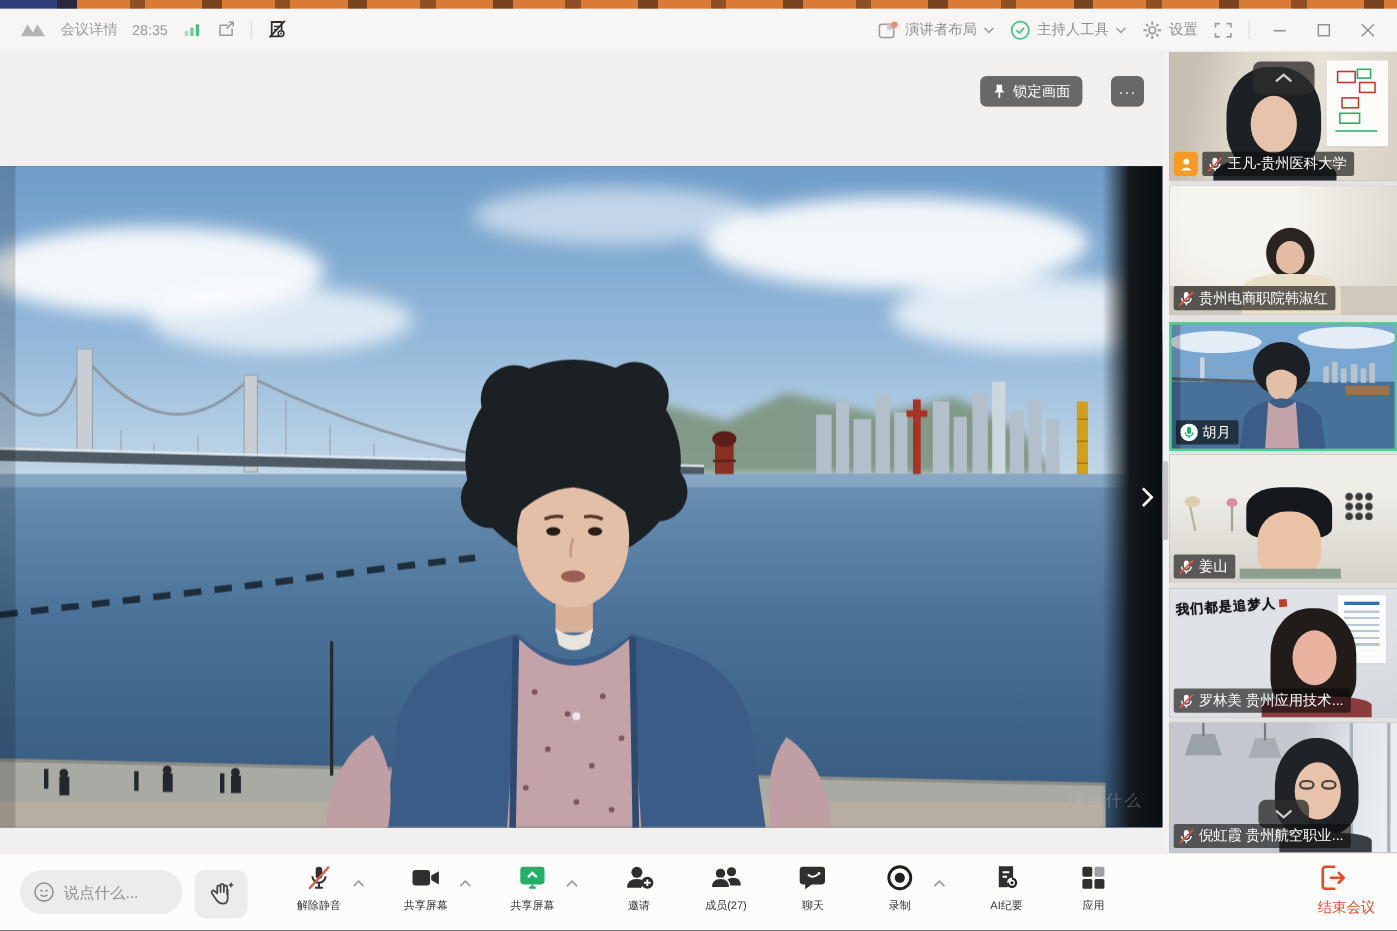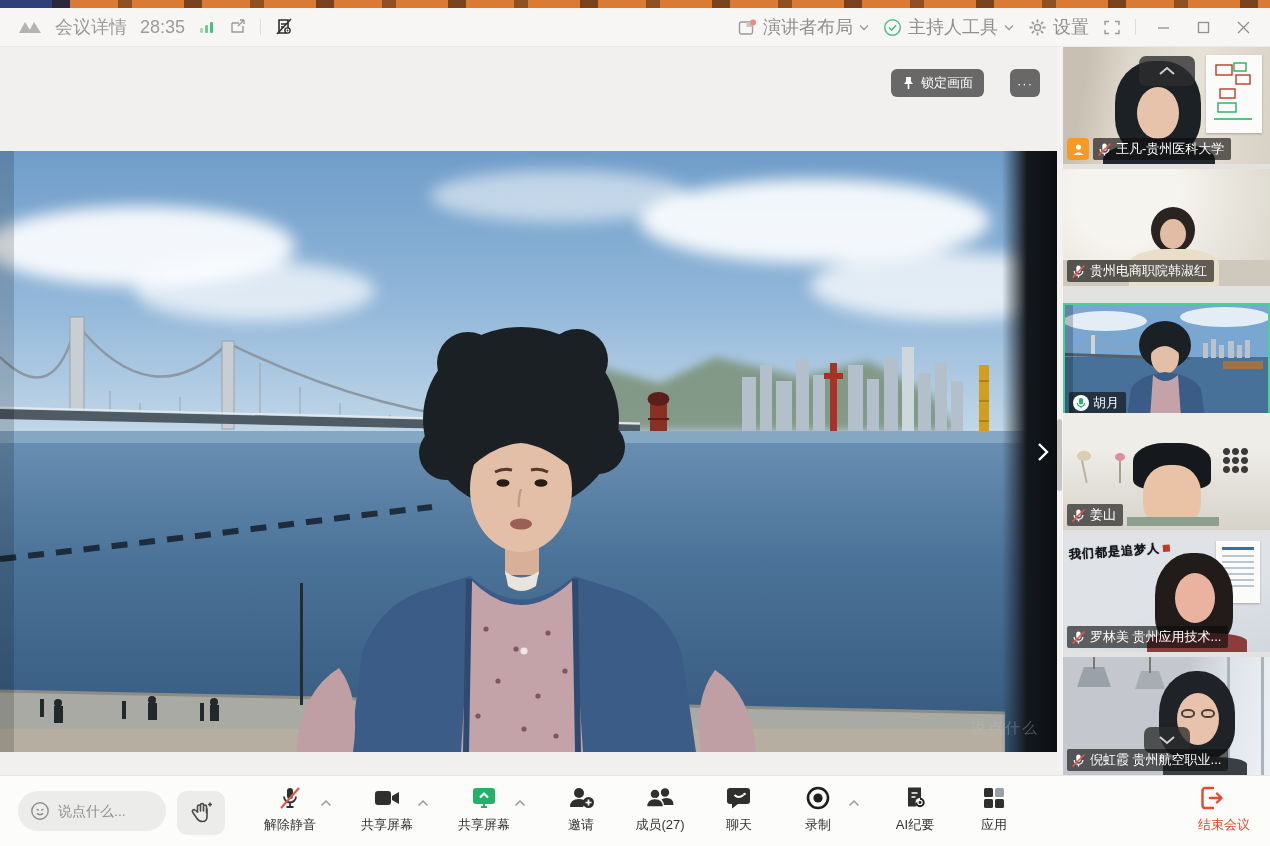--- a/index.html
+++ b/index.html
@@ -9,21 +9,21 @@
     font-family:"Liberation Sans","DejaVu Sans",sans-serif; background:#f1f0ee;
     -webkit-font-smoothing:antialiased;
   }
   
   .bg-strip{position:absolute;left:0;top:0;width:1270px;height:8px;
     background:linear-gradient(90deg,#2e3f7a 0 70px,#d97b35 70px);}
   .bg-strip::after{content:"";position:absolute;inset:0;
     background:repeating-linear-gradient(90deg,transparent 0 52px,rgba(40,20,10,.55) 52px 70px,transparent 70px 118px,rgba(30,15,8,.4) 118px 132px);}
   
   .titlebar{position:absolute;left:0;top:8px;width:1270px;height:39px;background:#f7f6f5;
-    border-bottom:1px solid #eceae8;display:flex;align-items:center;padding:0 14px 0 18px;color:#9b9b9b;font-size:18px;}
+    border-bottom:1px solid #eceae8;display:flex;align-items:center;padding:0 14px 0 18px;color:#9b9b9b;font-size:13px;}
   .tb-left{display:flex;align-items:center;gap:13px;}
   .tb-right{margin-left:auto;display:flex;align-items:center;gap:14px;}
   .tb-item{display:flex;align-items:center;gap:6px;cursor:default;color:#8f8f8f;}
   .tb-sep{width:1px;height:16px;background:#dddcda;}
   .icn{display:block;}
   .win-btn{display:flex;align-items:center;justify-content:center;width:26px;height:26px;color:#8f8f8f;}
   
   .content{position:absolute;left:0;top:47px;width:1270px;height:728px;display:flex;}
   .stage{position:relative;width:1057px;height:728px;background:#f1f0ee;}
   .stage-controls{position:absolute;top:22px;right:17px;display:flex;gap:26px;z-index:5;}
@@ -65,21 +65,21 @@
   
   .toolbar{position:absolute;left:0;top:775px;width:1270px;height:71px;background:#fcfcfb;border-top:1px solid #e8e7e5;}
   .msg-wrap{position:absolute;left:18px;top:15px;display:flex;gap:11px;}
   .msg-box{display:flex;align-items:center;gap:8px;width:148px;height:40px;background:#ececeb;border-radius:20px;padding:0 12px;}
   .msg-box input{border:none;outline:none;background:transparent;width:92px;font-size:14px;color:#555;font-family:inherit;}
   .msg-box input::placeholder{color:#8e8e8e;}
   .hand-btn{width:48px;height:44px;border:none;border-radius:10px;background:#ececeb;display:flex;align-items:center;justify-content:center;cursor:pointer;}
   .tb-center{position:absolute;left:642px;top:9px;transform:translateX(-50%);display:flex;align-items:flex-start;gap:27px;}
   .tool{display:flex;align-items:flex-start;}
   .tool-btn{display:flex;flex-direction:column;align-items:center;gap:5px;border:none;background:none;cursor:pointer;min-width:52px;font-family:inherit;}
-  .tool-btn .lbl{font-size:13px;color:#333;white-space:nowrap;}
+  .tool-btn .lbl{font-size:10px;color:#333;white-space:nowrap;}
   .tool-caret{margin:8px 0 0 2px;border:none;background:none;cursor:pointer;padding:2px;}
   .end-btn{position:absolute;right:20px;top:9px;display:flex;flex-direction:column;align-items:flex-start;gap:5px;border:none;background:none;cursor:pointer;font-family:inherit;}
   .end-btn .lbl{font-size:13px;color:#e6492d;white-space:nowrap;}
 </style>
 </head>
 <body>
 
 <div class="screen">
 
   <div class="bg-strip"></div>
@@ -402,21 +402,21 @@
         <div class="plabel">
           <svg width="15" height="15" viewBox="0 0 15 15">
             <rect x="5.3" y="1.5" width="4.4" height="7.5" rx="2.2" fill="#fff"></rect>
             <path d="M3.2 7 a4.3 4.3 0 0 0 8.6 0 M7.5 11.5 v2" stroke="#fff" stroke-width="1.3" fill="none"></path>
             <path d="M1.5 13.5 L13.5 1.5" stroke="#e2574c" stroke-width="1.7"></path>
           </svg>
           <span>王凡-贵州医科大学</span>
         </div>
       </div>
 
-      <div class="tile tile-active" style="top:256px;">
+      <div class="tile tile-active" style="top:246px;">
         <div class="art">
           <svg width="203" height="113" viewBox="0 0 203 113">
             <rect width="203" height="56" fill="#7aa6d2"></rect>
             <ellipse cx="40" cy="16" rx="42" ry="10" fill="#fff" opacity=".8"></ellipse>
             <ellipse cx="160" cy="12" rx="45" ry="10" fill="#fff" opacity=".8"></ellipse>
             <rect y="52" width="203" height="61" fill="#48719a"></rect>
             <path d="M0,40 Q20,50 28,30 Q50,52 75,38 Q110,56 125,50" stroke="#93a0ab" stroke-width="1.2" fill="none"></path>
             <rect x="26" y="30" width="4" height="22" fill="#cfd4da"></rect>
             <path d="M0,48 L125,52 L125,55 L0,51 Z" fill="#55606a"></path>
             <g fill="#b8c3cd">

